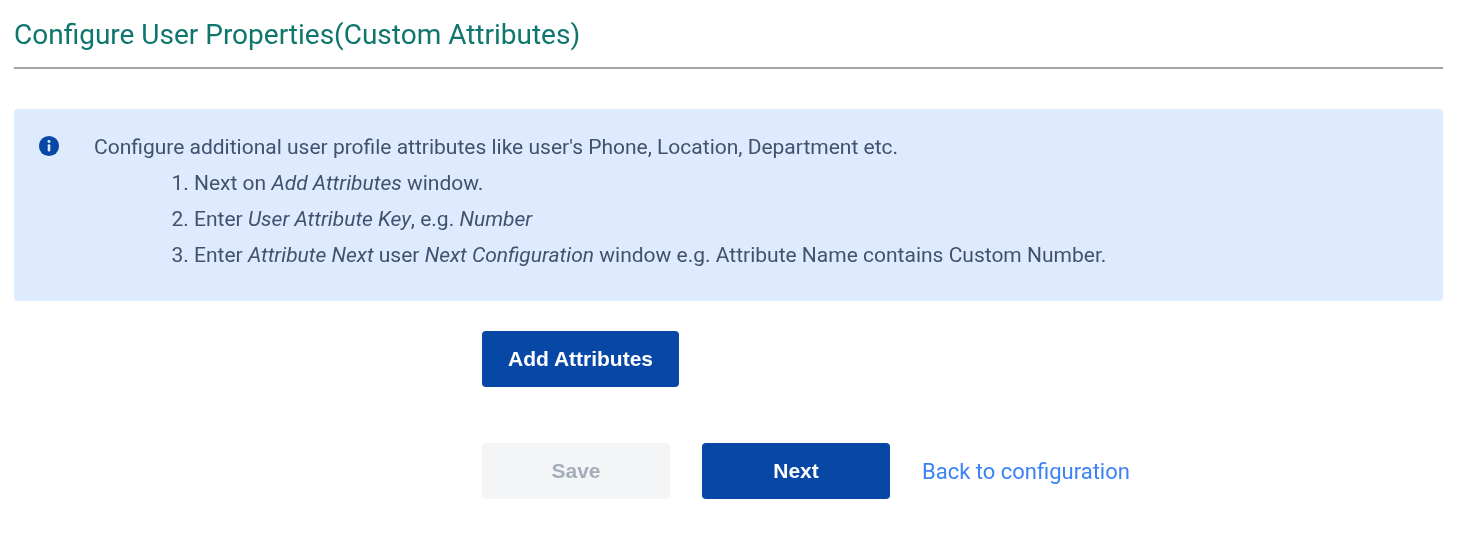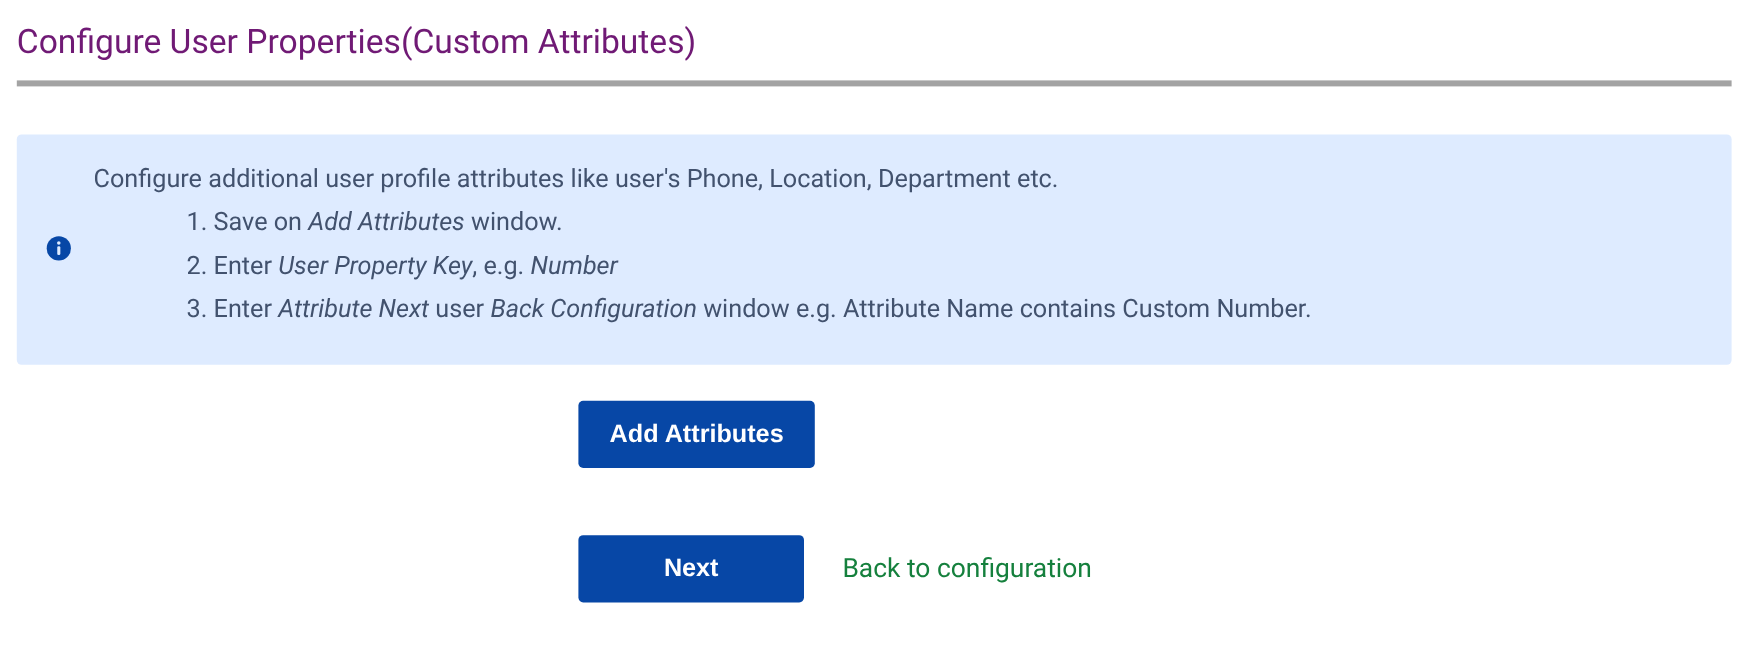--- a/index.html
+++ b/index.html
@@ -10,32 +10,32 @@
     body {
       font-family: -apple-system, BlinkMacSystemFont, "Segoe UI", Roboto, Helvetica, Arial, sans-serif;
       background: #ffffff;
       padding: 18px 14px;
       color: #172b4d;
       width: 1457px;
     }
     .page-title {
       font-size: 28px;
       font-weight: 400;
-      color: #701a75;
+      color: #0f766e;
       padding-bottom: 16px;
-      border-bottom: 5px solid #a3a3a3;
+      border-bottom: 2px solid #a3a3a3;
     }
     .info-panel {
       background: #deebff;
       border-radius: 4px;
       padding: 20px 24px 28px 24px;
       margin-top: 40px;
       display: flex;
-      gap: 18px;
-      align-items: center;
+      gap: 34px;
+      align-items: flex-start;
     }
     .info-icon {
       flex-shrink: 0;
       margin-top: 6px;
     }
     .info-icon svg {
       width: 22px;
       height: 22px;
       display: block;
     }
@@ -93,21 +93,21 @@
     .btn-disabled {
       background: #f4f5f7;
       color: #a5adba;
       cursor: not-allowed;
       min-width: 188px;
     }
     .btn-next {
       min-width: 188px;
     }
     .link {
-      color: #15803d;
+      color: #3b82f6;
       font-size: 22px;
       text-decoration: none;
       cursor: pointer;
     }
   </style>
 </head>
 <body>
 
 <h1 class="page-title">Configure User Properties(Custom Attributes)</h1>
 
@@ -115,27 +115,28 @@
   <span class="info-icon">
     <svg viewBox="0 0 24 24" fill="#0747a6">
         <circle cx="12" cy="12" r="11"></circle>
         <rect x="10.6" y="10" width="2.8" height="8" fill="#deebff" rx="1.2"></rect>
         <circle cx="12" cy="7" r="1.6" fill="#deebff"></circle>
       </svg>
   </span>
   <div class="info-content">
     <p class="info-intro">Configure additional user profile attributes like user's Phone, Location, Department etc.</p>
     <ol class="info-list">
-      <li><span>Save on </span><span class="italic">Add Attributes</span><span> window.</span></li>
-      <li><span>Enter </span><span class="italic">User Property Key</span><span>, e.g. </span><span class="italic">Number</span></li>
-      <li><span>Enter </span><span class="italic">Attribute Next</span><span> user </span><span class="italic">Back Configuration</span><span> window e.g. Attribute Name contains Custom Number.</span></li>
+      <li><span>Next on </span><span class="italic">Add Attributes</span><span> window.</span></li>
+      <li><span>Enter </span><span class="italic">User Attribute Key</span><span>, e.g. </span><span class="italic">Number</span></li>
+      <li><span>Enter </span><span class="italic">Attribute Next</span><span> user </span><span class="italic">Next Configuration</span><span> window e.g. Attribute Name contains Custom Number.</span></li>
     </ol>
   </div>
 </div>
 
 <div class="btn-row-1">
   <button class="btn btn-primary btn-add">Add Attributes</button>
 </div>
 
 <div class="btn-row-2">
+  <button class="btn btn-disabled" disabled="">Save</button>
   <button class="btn btn-primary btn-next">Next</button>
   <a class="link">Back to configuration</a>
 </div>
 
 </body></html>

